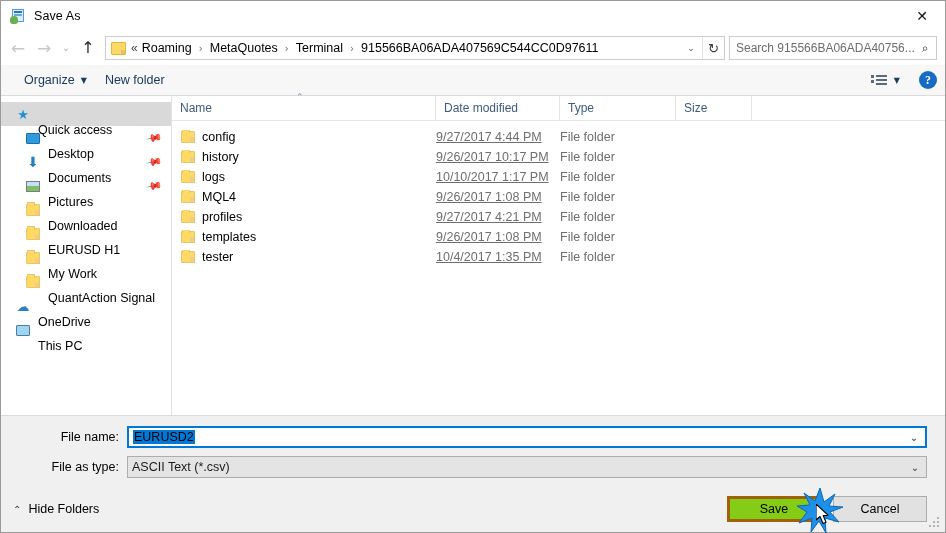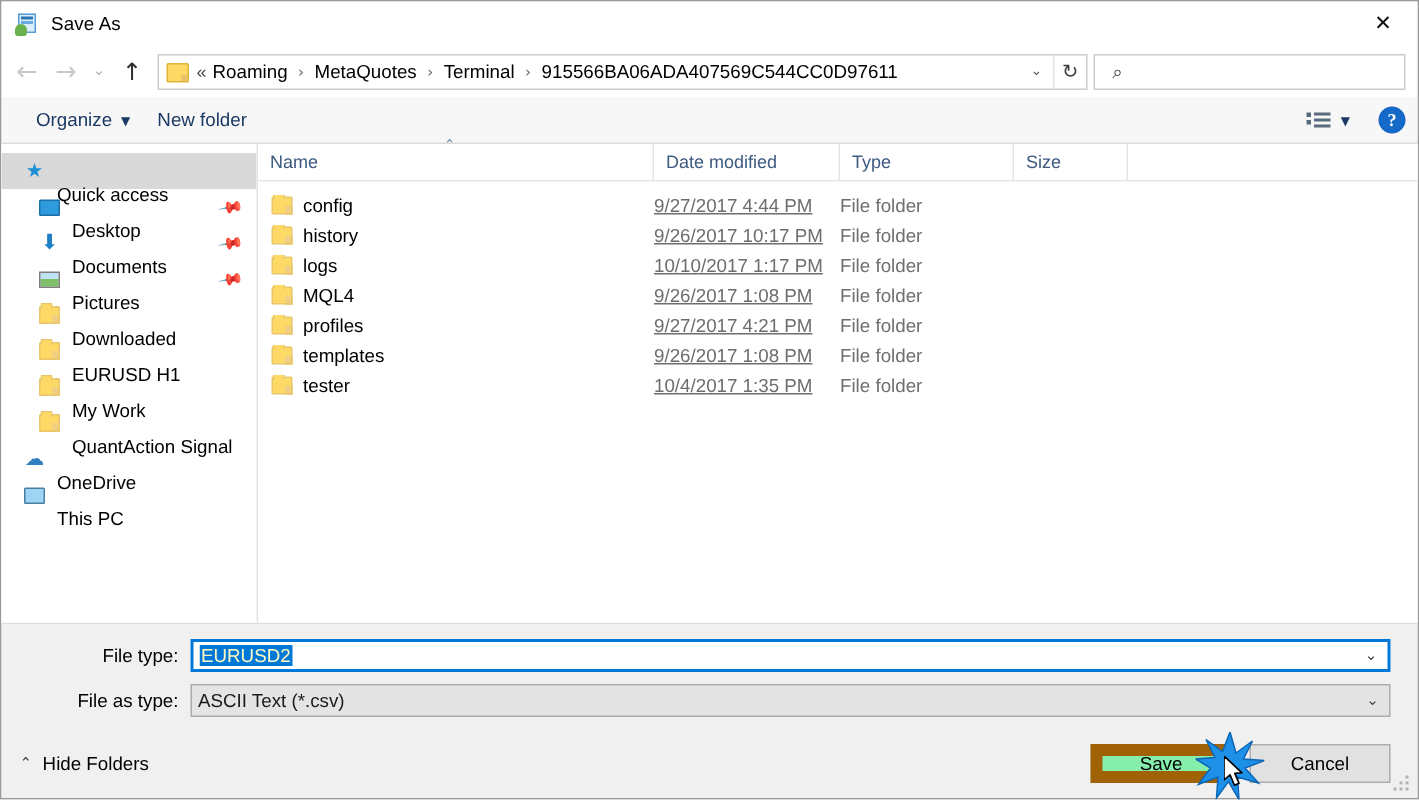--- a/index.html
+++ b/index.html
@@ -242,42 +242,42 @@
     padding-right: 8px; font-size: 12.5px; color: #000;
   }
   .combo {
     flex: 1 1 auto; height: 22px; display: flex; align-items: center;
     border: 1px solid #9a9a9a; background: #fff; padding-left: 4px;
     font-size: 12.5px;
   }
   .combo.focused { border: 2px solid #0078d7; }
   .combo.readonly { background: #e4e4e4; border: 1px solid #adadad; color:#1b1b1b; }
   .combo .val { flex: 1 1 auto; white-space: nowrap; overflow: hidden; }
-  .combo .val .sel { background: #0078d7; color: #fef9c3; padding: 2px 1px; }
+  .combo .val .sel { background: #0078d7; color: #000000; padding: 2px 1px; }
   .combo .caret {
     width: 22px; flex: 0 0 22px; text-align: center;
     color: #3a3a3a; font-size: 10px; font-family: "DejaVu Sans", sans-serif;
   }
   .buttonrow {
     display: flex; align-items: center; height: 46px;
     padding: 0 18px 0 12px; position: relative;
   }
   .hidefolders {
     display: flex; align-items: center; gap: 7px;
     font-size: 12.5px; color: #000;
   }
   .hf-caret { font-size: 10px; color: #3a3a3a; font-family:"DejaVu Sans", sans-serif; }
   .btn-spacer { flex: 1 1 auto; }
   .btn {
     width: 94px; height: 26px;
     background: #e1e1e1; border: 1px solid #adadad;
     display: flex; align-items: center; justify-content: center;
     font-size: 12.5px; color: #000; margin-left: 12px;
   }
-  .btn.primary { border: 8px solid #a16207; background:#86efac; }
+  .btn.primary { border: 3px solid #a16207; background:#84cc16; }
 
   
   .burst {
     position: absolute; left: 796px; top: 487px;
     width: 46px; height: 46px; pointer-events: none;
   }
   .burst svg { display:block; }
   .cursor {
     position: absolute; left: 815px; top: 503px;
     width: 16px; height: 22px; pointer-events: none;
@@ -322,20 +322,21 @@
         <span class="crumb-sep">›</span>
         <span class="crumb">Terminal</span>
         <span class="crumb-sep">›</span>
         <span class="crumb">915566BA06ADA407569C544CC0D97611</span>
       </div>
       <div class="addr-drop">⌄</div>
       <div class="addr-refresh">↻</div>
     </div>
 
     <div class="searchbox">
+      <div class="ph">Search 915566BA06ADA40756...</div>
       <div class="search-icon">⌕</div>
     </div>
   </div>
 
   <div class="toolbar">
     <div class="tb-item">
       <span>Organize</span>
       <span class="tb-caret">▼</span>
     </div>
     <div class="tb-item">
@@ -502,21 +503,21 @@
             <span class="cell date">10/4/2017 1:35 PM</span>
             <span class="cell type">File folder</span>
             <span class="cell size"></span>
           </div>
         </div>
     </div>
   </div>
 
   <div class="footer">
     <div class="formrow">
-      <div class="formlabel">File type:</div>
+      <div class="formlabel">File name:</div>
       <div class="combo focused">
         <div class="val"><span class="sel">EURUSD2</span></div>
         <div class="caret">⌄</div>
       </div>
     </div>
     <div class="formrow">
       <div class="formlabel">File as type:</div>
       <div class="combo readonly">
         <div class="val">ASCII Text (*.csv)</div>
         <div class="caret">⌄</div>

